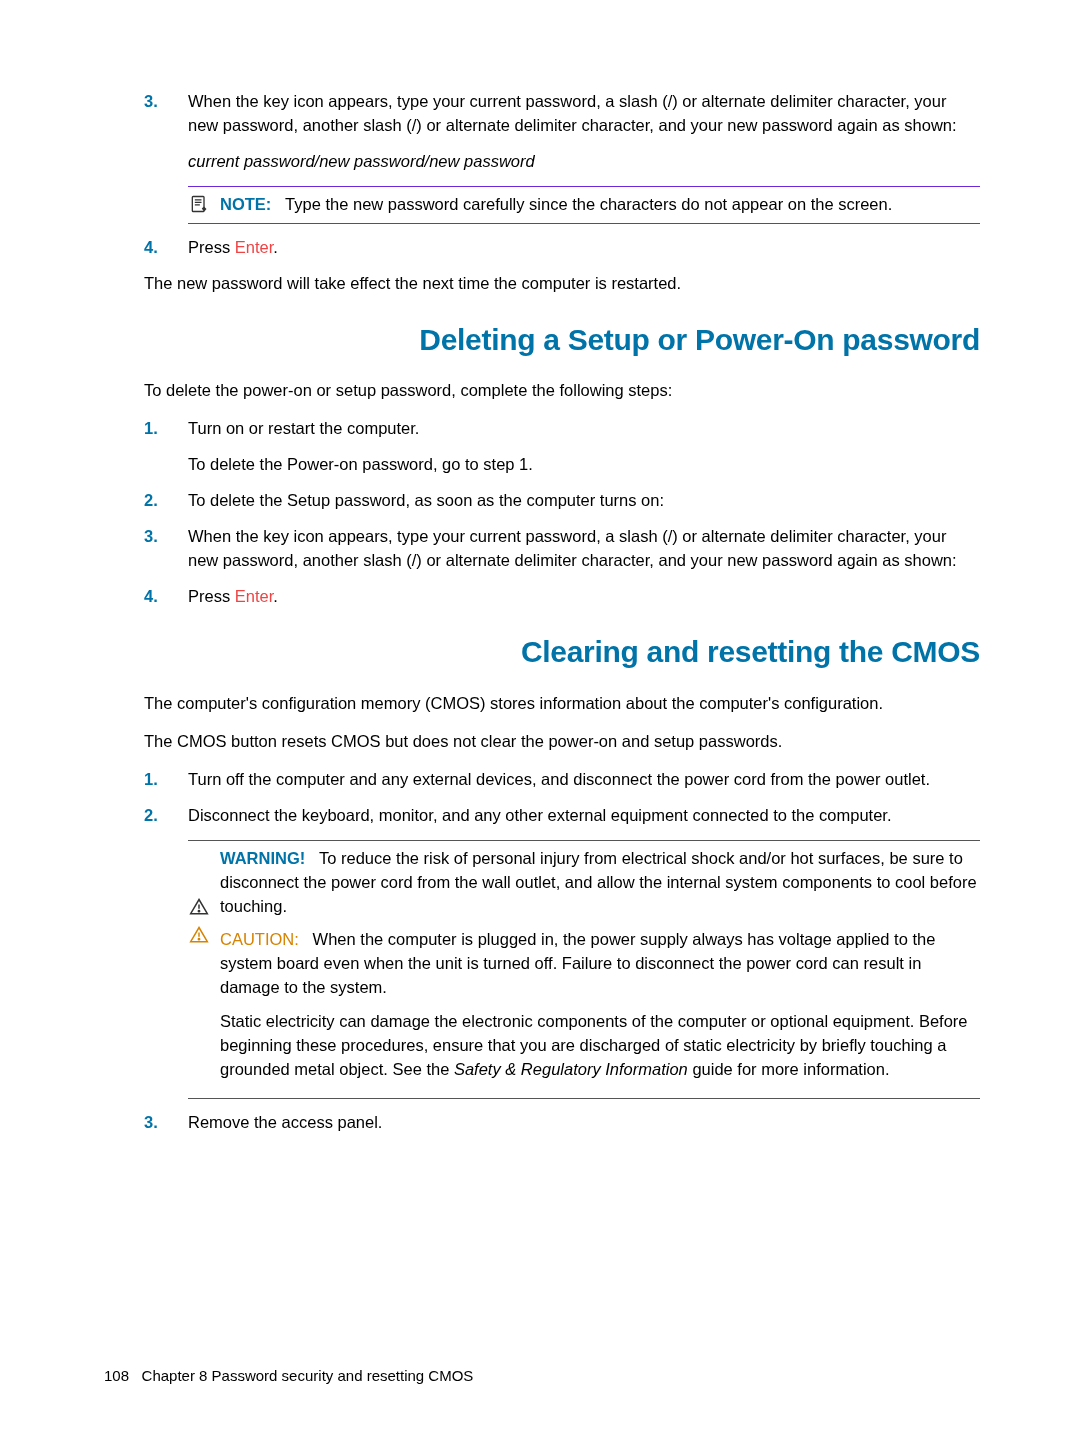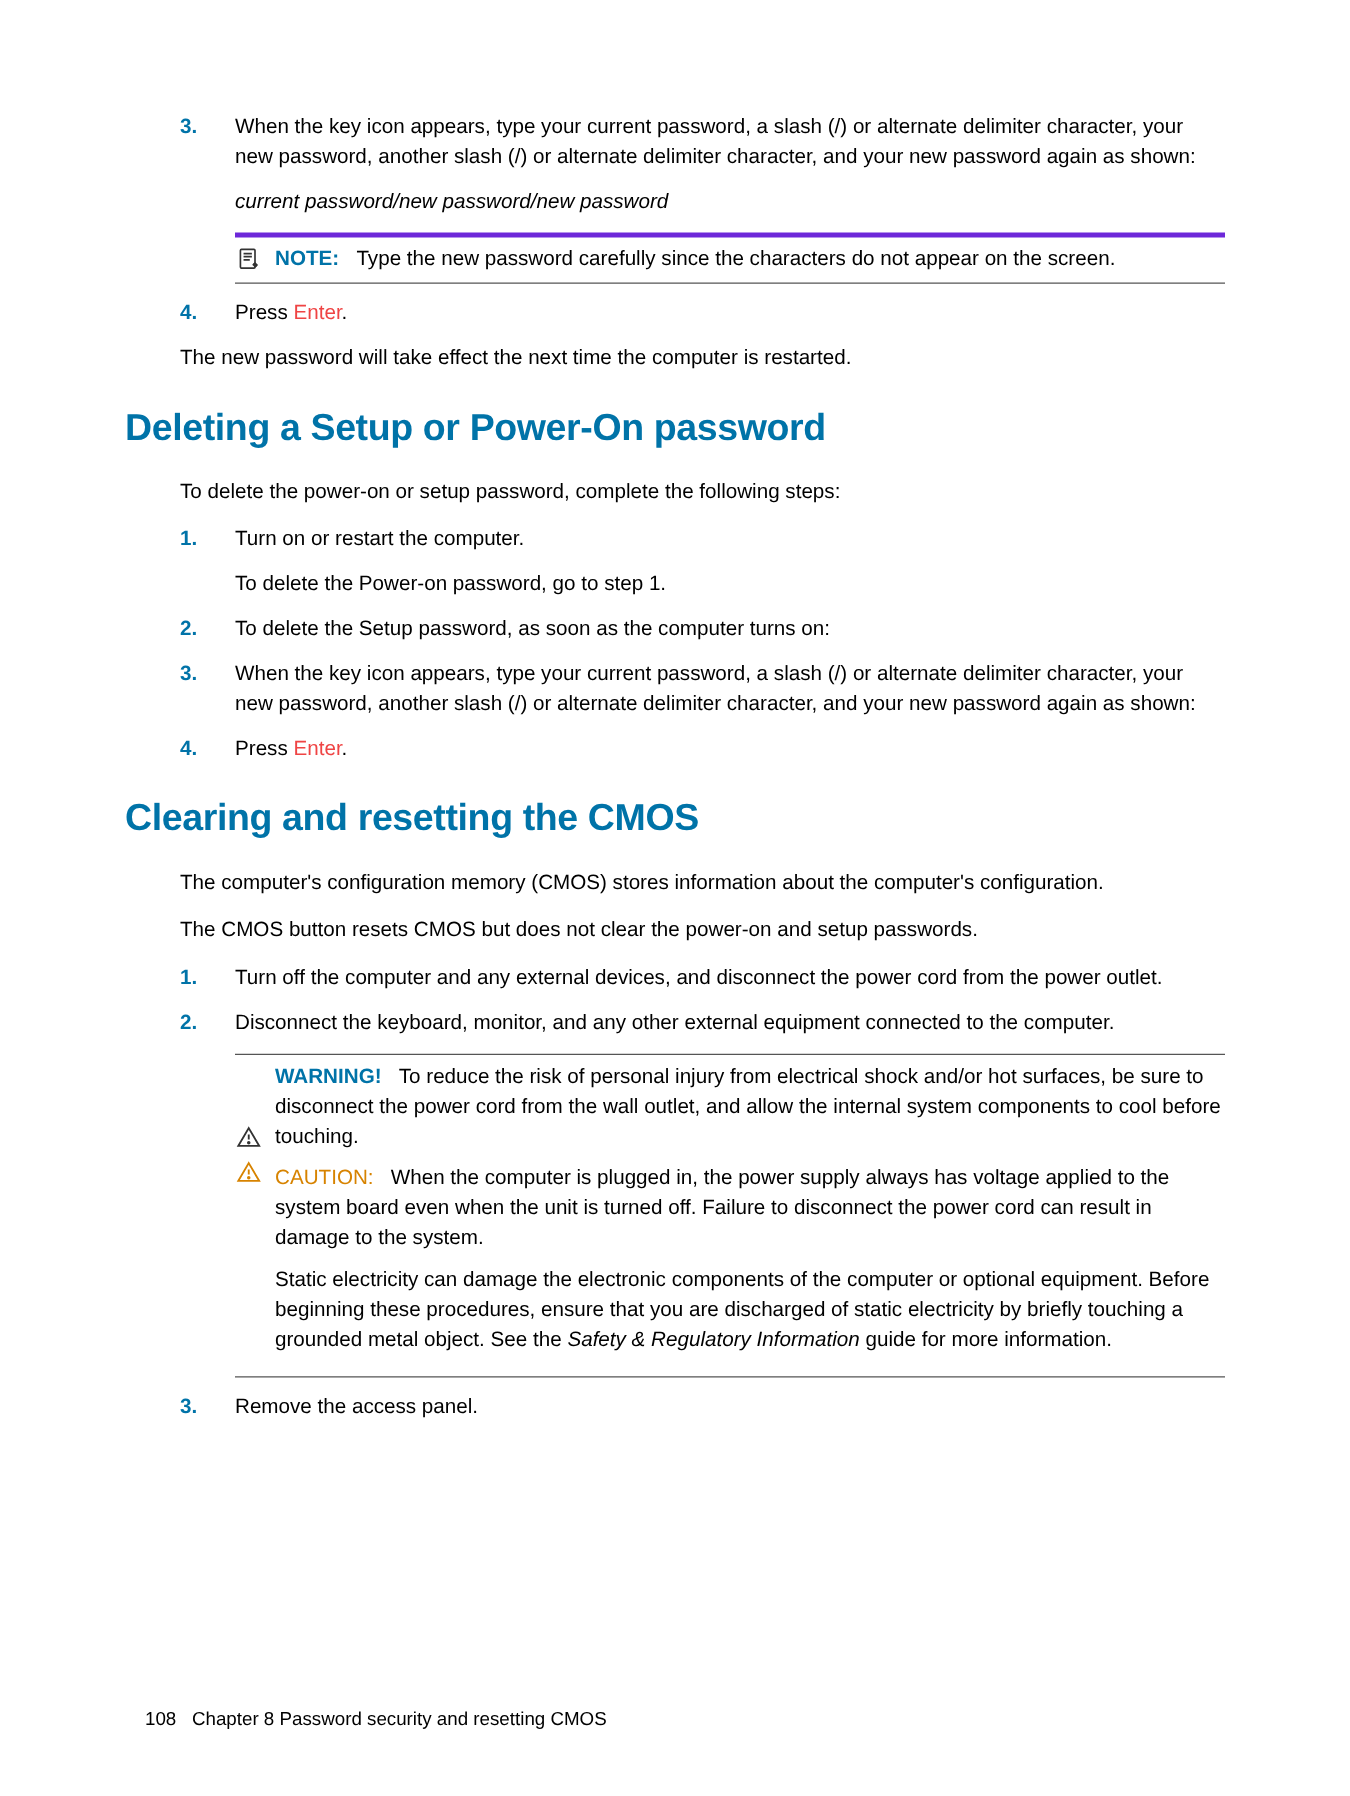--- a/index.html
+++ b/index.html
@@ -19,23 +19,24 @@
     .ol-body { flex: 1; }
     .indent-2 { margin-left: 44px; }
     .italic { font-style: italic; }
     .link { color: #ef4444; }
     .h1 {
       color: #0073a8;
       font-size: 30px;
       font-weight: 800;
       margin: 22px 0 18px 0;
       letter-spacing: -0.3px;
+      text-align: right;
     }
     .callout {
-      border-top: 4px solid #6d28d9;
+      border-top: 1px solid #6d28d9;
       border-bottom: 1px solid #555;
       padding: 6px 0;
       margin: 8px 0 12px 0;
       display: flex;
       align-items: flex-start;
       gap: 10px;
     }
     .callout-inner {
       border-top: 1px solid #555;
       padding: 6px 0 0 0;
@@ -58,21 +59,21 @@
     .note-label { color: #0073a8; font-weight: bold; }
     .warn-label { color: #0073a8; font-weight: bold; }
     .caution-label { color: #d78300; font-weight: normal; }
     .icon { flex-shrink: 0; width: 22px; height: 22px; display: flex; align-items: center; justify-content: center; }
     .note-icon svg { width: 20px; height: 20px; }
     .warn-icon svg { width: 20px; height: 20px; }
     .caution-icon svg { width: 20px; height: 20px; }
     .footer {
       position: absolute;
       bottom: 50px;
-      left: 116px;
+      left: 104px;
       font-size: 15px;
     }
     .content { padding-left: 44px; }
     .body-para { margin: 0 0 14px 44px; }
     .sub-para { margin-top: 12px; }
     .callout-text { flex: 1; }
     .callout-stack { margin-top: 4px; }
     .callout-stack p { margin-top: 10px; }
   </style>
 </head>

